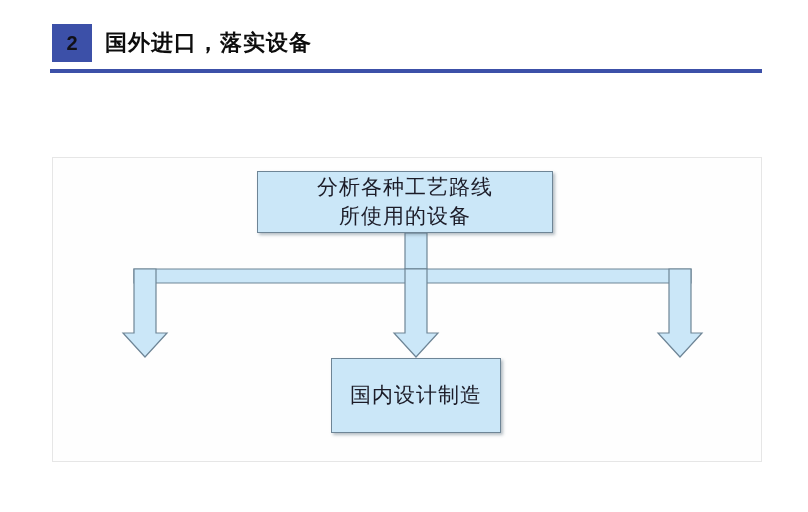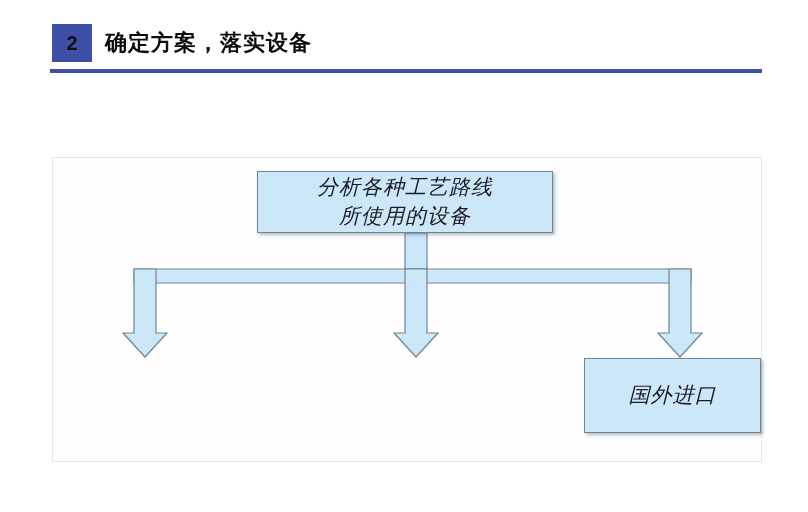--- a/index.html
+++ b/index.html
@@ -84,21 +84,20 @@
     justify-content: center;
     text-align: center;
   }
   .flow-box-label {
     font-family: "Liberation Serif", "DejaVu Serif", serif;
     font-size: 21px;
     color: #1c1c28;
     line-height: 1.38;
     letter-spacing: 1px;
     white-space: pre-line;
-    font-style: italic;
   }
 
   
   #box-top {
     left: 204px;
     top: 13px;
     width: 296px;
     height: 62px;
   }
   
@@ -118,21 +117,21 @@
 </style>
 </head>
 <body>
 
 <div id="header-row">
 
   <div id="section-badge">
     <span id="section-badge-number">2</span>
   </div>
 
-  <div id="page-title">确定方案，落实设备</div>
+  <div id="page-title">国外进口，落实设备</div>
 
   <div id="title-rule"></div>
 </div>
 
 <div id="diagram-panel">
 
   <svg class="connector-layer" viewBox="0 0 710 305">
 
     <path d="M 352 75 L 352 111 L 374 111 L 374 75 Z" fill="#cbe7f8" stroke="#6e8596" stroke-width="1.2"></path>
 
@@ -144,18 +143,18 @@
 
     <path d="M 616 111 L 638 111 L 638 175 L 649 175 L 627 199 L 605 175 L 616 175 Z" fill="#cbe7f8" stroke="#6e8596" stroke-width="1.2"></path>
   </svg>
 
   <div class="flow-box" id="box-top">
     <span class="flow-box-label">分析各种工艺路线
 所使用的设备</span>
   </div>
 
 
+  <div class="flow-box" id="box-domestic">
+    <span class="flow-box-label">国内设计制造</span>
+  </div>
 
-  <div class="flow-box" id="box-imported">
-    <span class="flow-box-label">国外进口</span>
-  </div>
 
 </div>
 
 </body></html>

